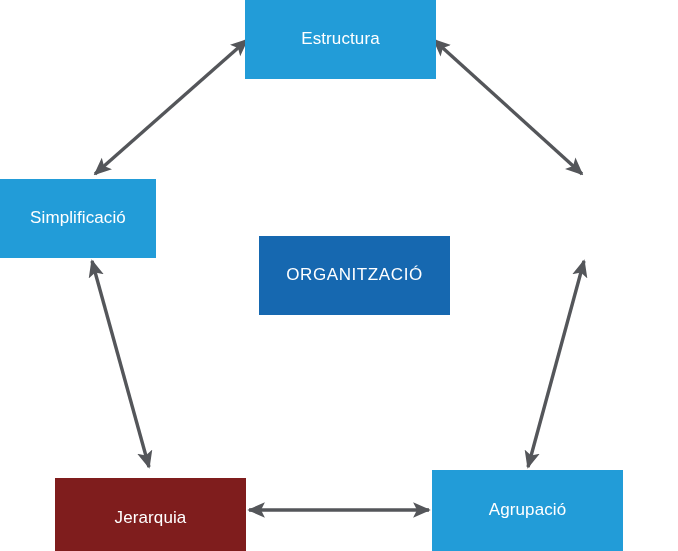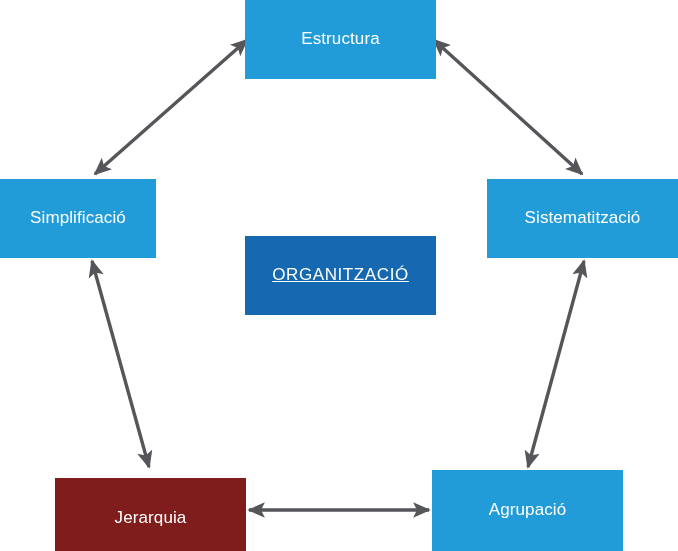--- a/index.html
+++ b/index.html
@@ -31,21 +31,21 @@
     box-sizing: border-box;
     padding: 2px 24px;
     z-index: 2;
   }
   .node .line { display: block; white-space: nowrap; }
 
   
   #node-estructura      { left: 245px; top:   0px; width: 191px; height:  79px; background: #229CD8; }
   #node-simplificacio   { left:   0px; top: 179px; width: 156px; height:  79px; background: #229CD8; }
   #node-sistematitzacio { left: 487px; top: 179px; width: 191px; height:  79px; background: #229CD8; }
-  #node-organitzacio    { left: 245px; top: 236px; width: 191px; height:  79px; background: #1668B0; font-size: 17px; letter-spacing: 0.6px; text-decoration: underline; }
+  #node-organitzacio    { left: 259px; top: 236px; width: 191px; height:  79px; background: #1668B0; font-size: 17px; letter-spacing: 0.6px; }
   #node-jerarquia       { left:  55px; top: 470px; width: 191px; height:  81px; background: #7f1d1d; margin-top: 8px; }
   #node-agrupacio       { left: 432px; top: 470px; width: 191px; height:  81px; background: #229CD8; }
 
   #edges {
     position: absolute;
     left: 0; top: 0;
     width: 678px;
     height: 551px;
     z-index: 1;
   }
@@ -77,23 +77,20 @@
   </svg>
 
   <div class="node" id="node-estructura">
     <span class="line">Estructura</span>
   </div>
 
   <div class="node" id="node-simplificacio">
     <span class="line">Simplificació</span>
   </div>
 
-  <div class="node" id="node-sistematitzacio">
-    <span class="line">Sistematització</span>
-  </div>
 
   <div class="node" id="node-organitzacio">
     <span class="line">ORGANITZACIÓ</span>
   </div>
 
   <div class="node" id="node-jerarquia">
     <span class="line">Jerarquia</span>
   </div>
 
   <div class="node" id="node-agrupacio">

